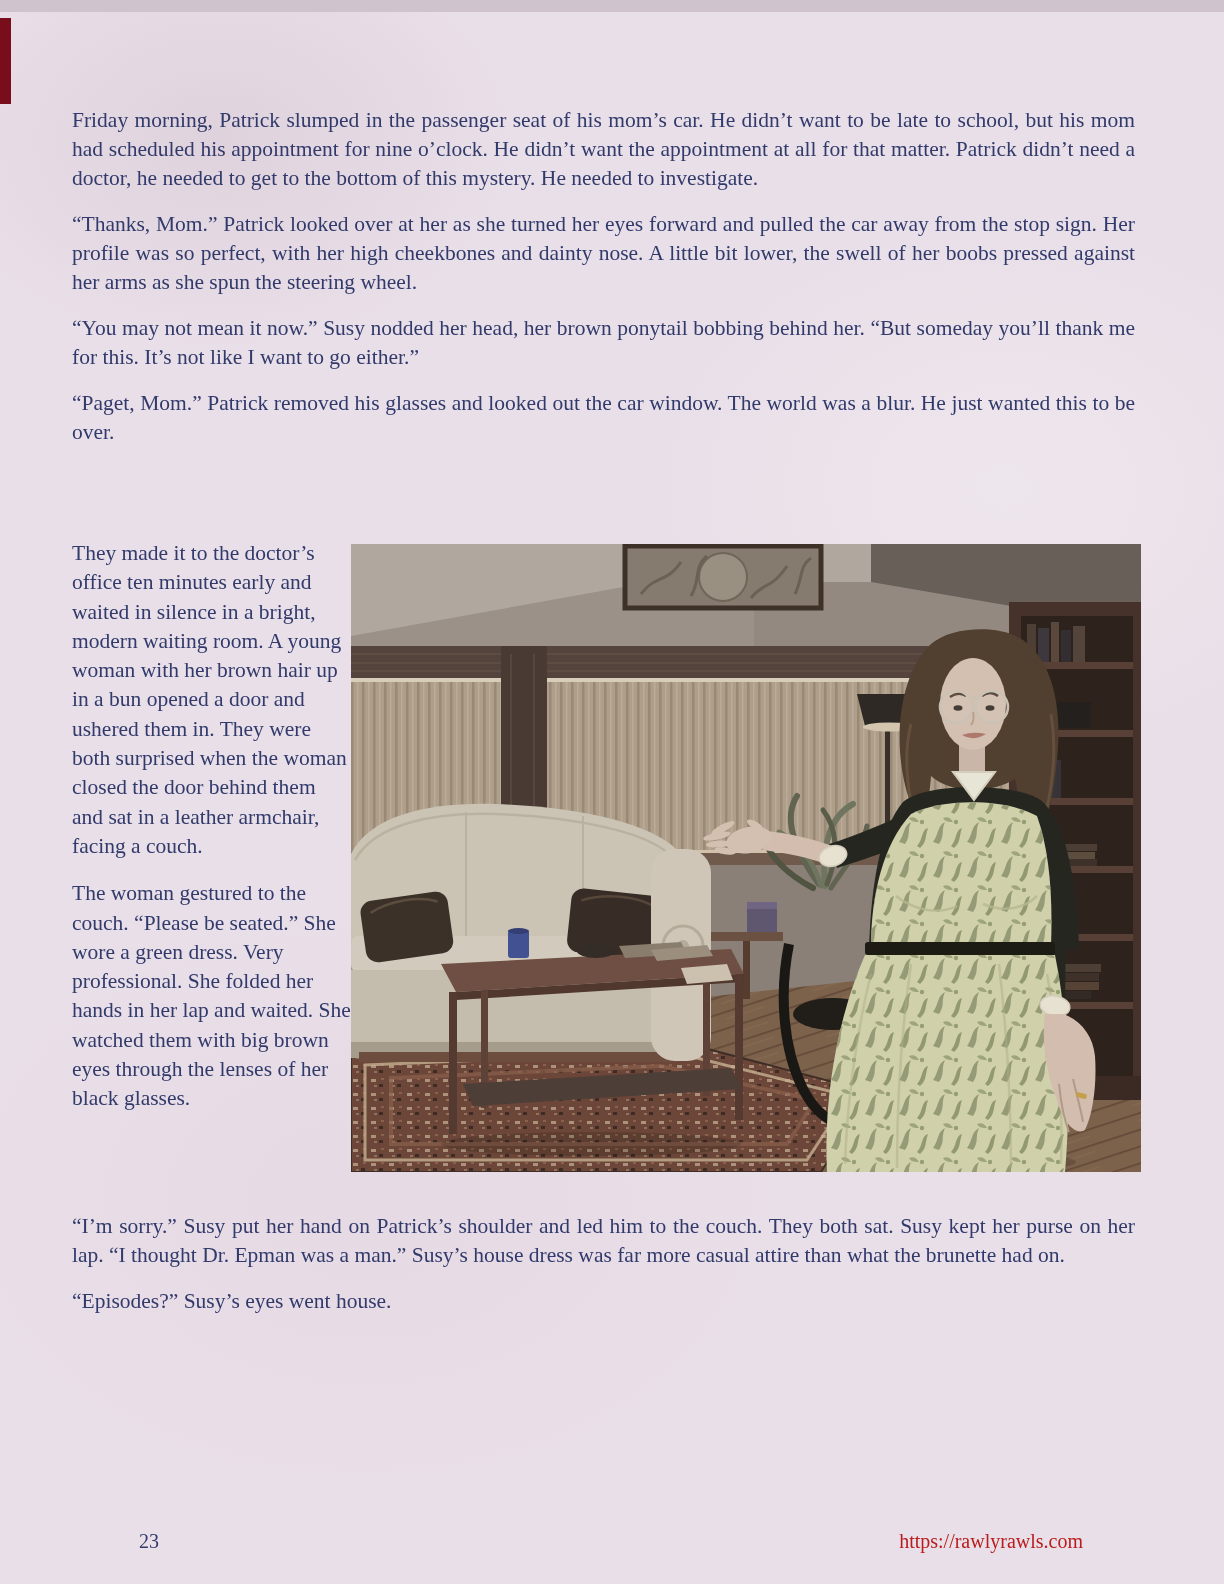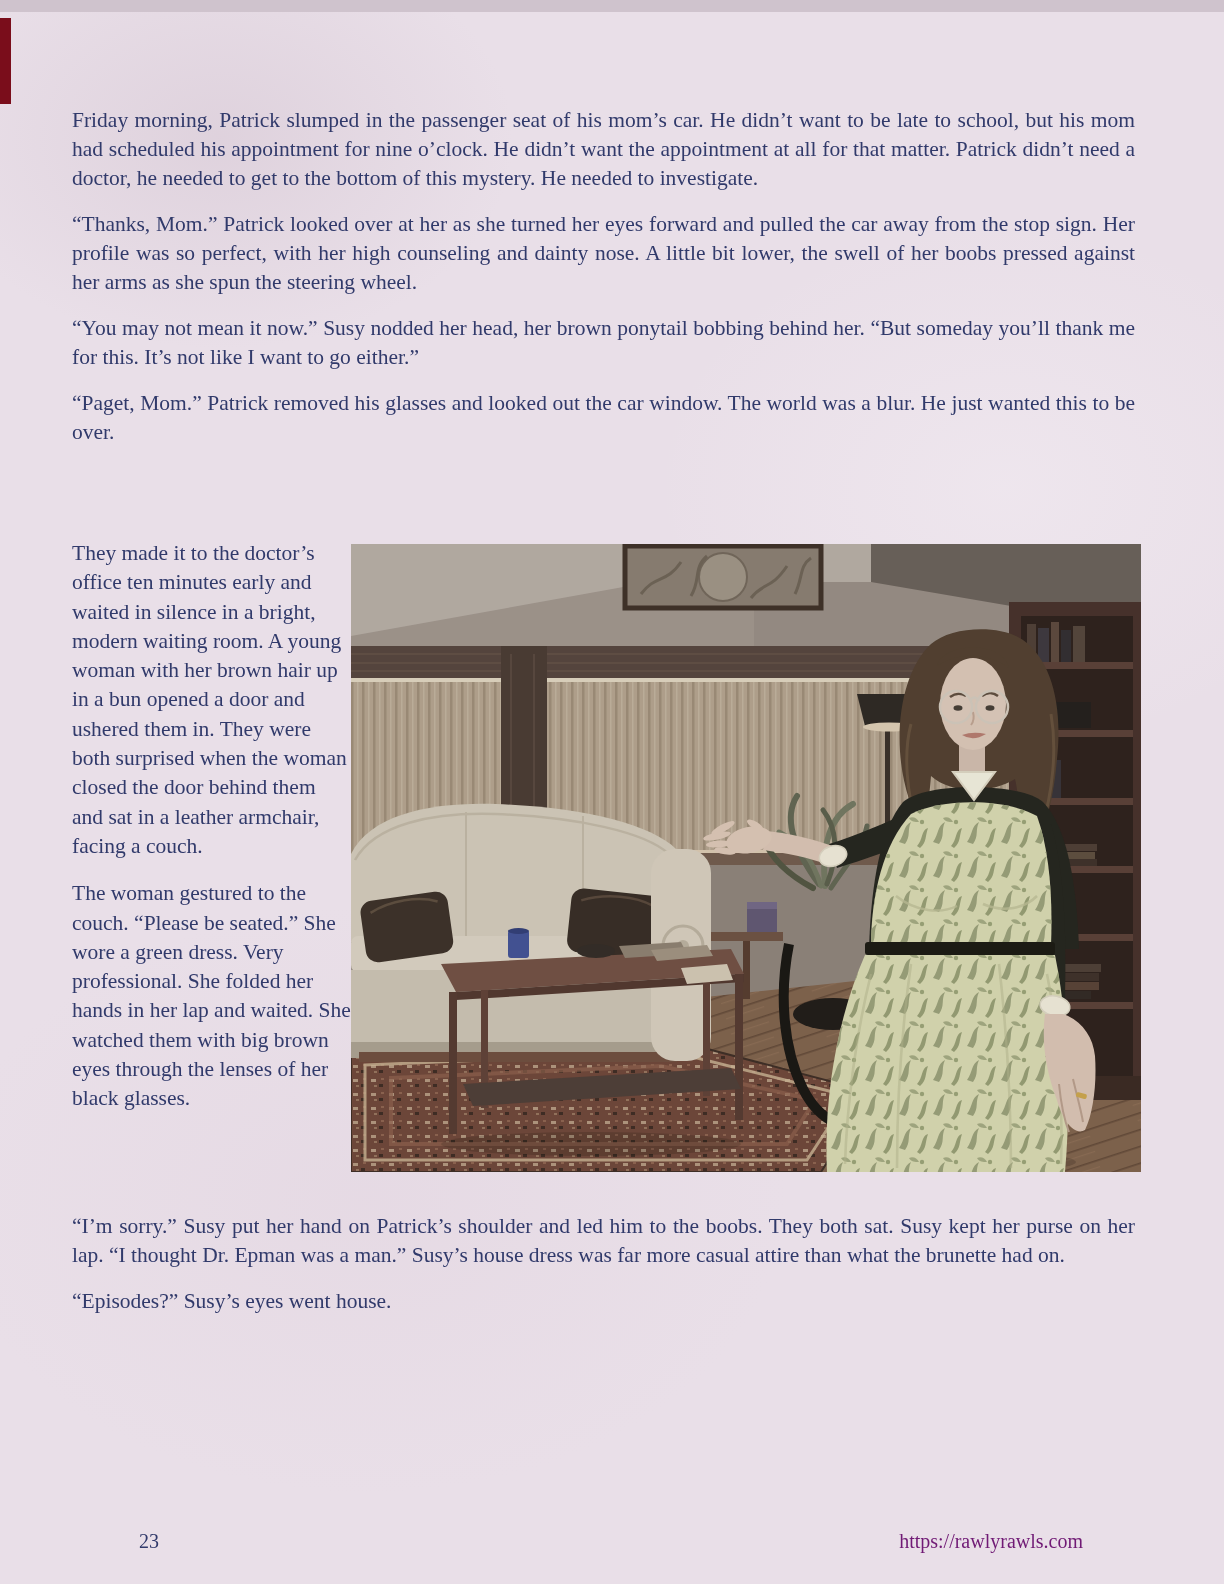--- a/index.html
+++ b/index.html
@@ -28,32 +28,32 @@
   .sec-top p,.sec-bottom p{
     margin:0 0 17px 0;font-size:21.5px;line-height:29px;text-align:justify;
   }
   .sec-mid{position:absolute;left:72px;top:527px;width:1081px;display:flex;align-items:flex-start;}
   .side-col{flex:0 0 279px;width:279px;}
   .side-col p{margin:0 0 18px 0;font-size:21.5px;line-height:29.3px;text-align:left;}
   .figure{flex:0 0 790px;width:790px;height:628px;margin:5px 0 0 0;padding:0;}
   .figure svg{display:block;width:790px;height:628px;}
   .footer-page{position:absolute;left:139px;top:1516px;font-size:20px;line-height:26px;text-align:center;}
   .footer-url{position:absolute;right:141px;top:1516px;font-size:20px;line-height:26px;}
-  .footer-url a{color:#701a75;text-decoration:none;}
+  .footer-url a{color:#b91c1c;text-decoration:none;}
 </style>
 </head>
 <body>
 
 <div class="page">
 
   <div class="edge-mark"></div>
 
   <div class="sec-top">
     <p>Friday morning, Patrick slumped in the passenger seat of his mom’s car. He didn’t want to be late to school, but his mom had scheduled his appointment for nine o’clock. He didn’t want the appointment at all for that matter. Patrick didn’t need a doctor, he needed to get to the bottom of this mystery. He needed to investigate.</p>
-    <p>“Thanks, Mom.” Patrick looked over at her as she turned her eyes forward and pulled the car away from the stop sign. Her profile was so perfect, with her high counseling and dainty nose. A little bit lower, the swell of her boobs pressed against her arms as she spun the steering wheel.</p>
+    <p>“Thanks, Mom.” Patrick looked over at her as she turned her eyes forward and pulled the car away from the stop sign. Her profile was so perfect, with her high cheekbones and dainty nose. A little bit lower, the swell of her boobs pressed against her arms as she spun the steering wheel.</p>
     <p>“You may not mean it now.” Susy nodded her head, her brown ponytail bobbing behind her. “But someday you’ll thank me for this. It’s not like I want to go either.”</p>
     <p>“Paget, Mom.” Patrick removed his glasses and looked out the car window. The world was a blur. He just wanted this to be over.</p>
   </div>
 
   <div class="sec-mid">
     <div class="side-col">
       <p>They made it to the doctor’s office ten minutes early and waited in silence in a bright, modern waiting room. A young woman with her brown hair up in a bun opened a door and ushered them in. They were both surprised when the woman closed the door behind them and sat in a leather armchair, facing a couch.</p>
       <p>The woman gestured to the couch. “Please be seated.” She wore a green dress. Very professional. She folded her hands in her lap and waited. She watched them with big brown eyes through the lenses of her black glasses.</p>
     </div>
 
@@ -289,21 +289,21 @@
             <rect x="725" y="549" width="11" height="5" rx="2" fill="#c8a24a" transform="rotate(15 730 551)"></rect>
           </g>
         </g>
 
         <rect x="0" y="0" width="790" height="628" fill="#8a8076" opacity="0.05"></rect>
       </svg>
     </figure>
   </div>
 
   <div class="sec-bottom">
-    <p>“I’m sorry.” Susy put her hand on Patrick’s shoulder and led him to the boobs. They both sat. Susy kept her purse on her lap. “I thought Dr. Epman was a man.” Susy’s house dress was far more casual attire than what the brunette had on.</p>
+    <p>“I’m sorry.” Susy put her hand on Patrick’s shoulder and led him to the couch. They both sat. Susy kept her purse on her lap. “I thought Dr. Epman was a man.” Susy’s house dress was far more casual attire than what the brunette had on.</p>
     <p>“Episodes?” Susy’s eyes went house.</p>
   </div>
 
   <div class="footer-page">23</div>
   <div class="footer-url">
     <a href="#">https://rawlyrawls.com</a>
   </div>
 
 </div>
 

